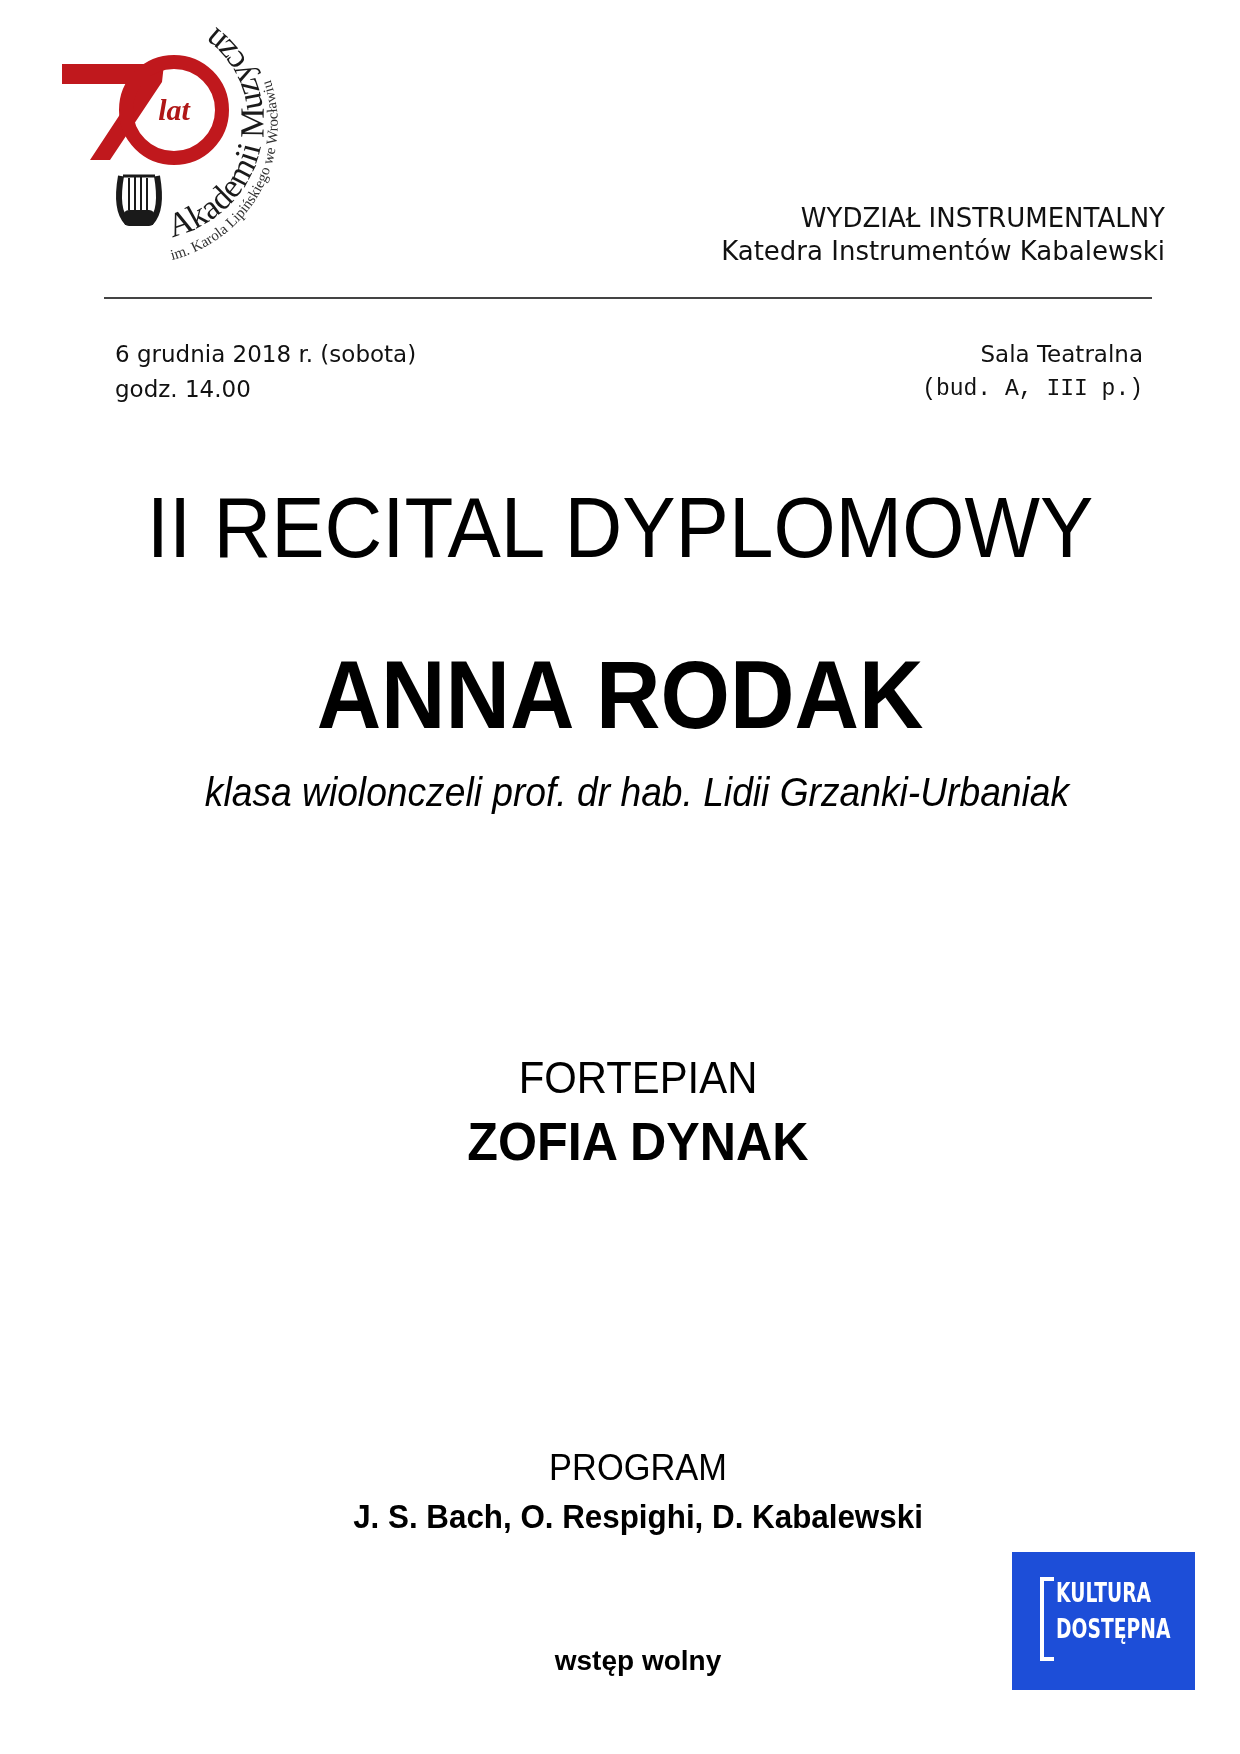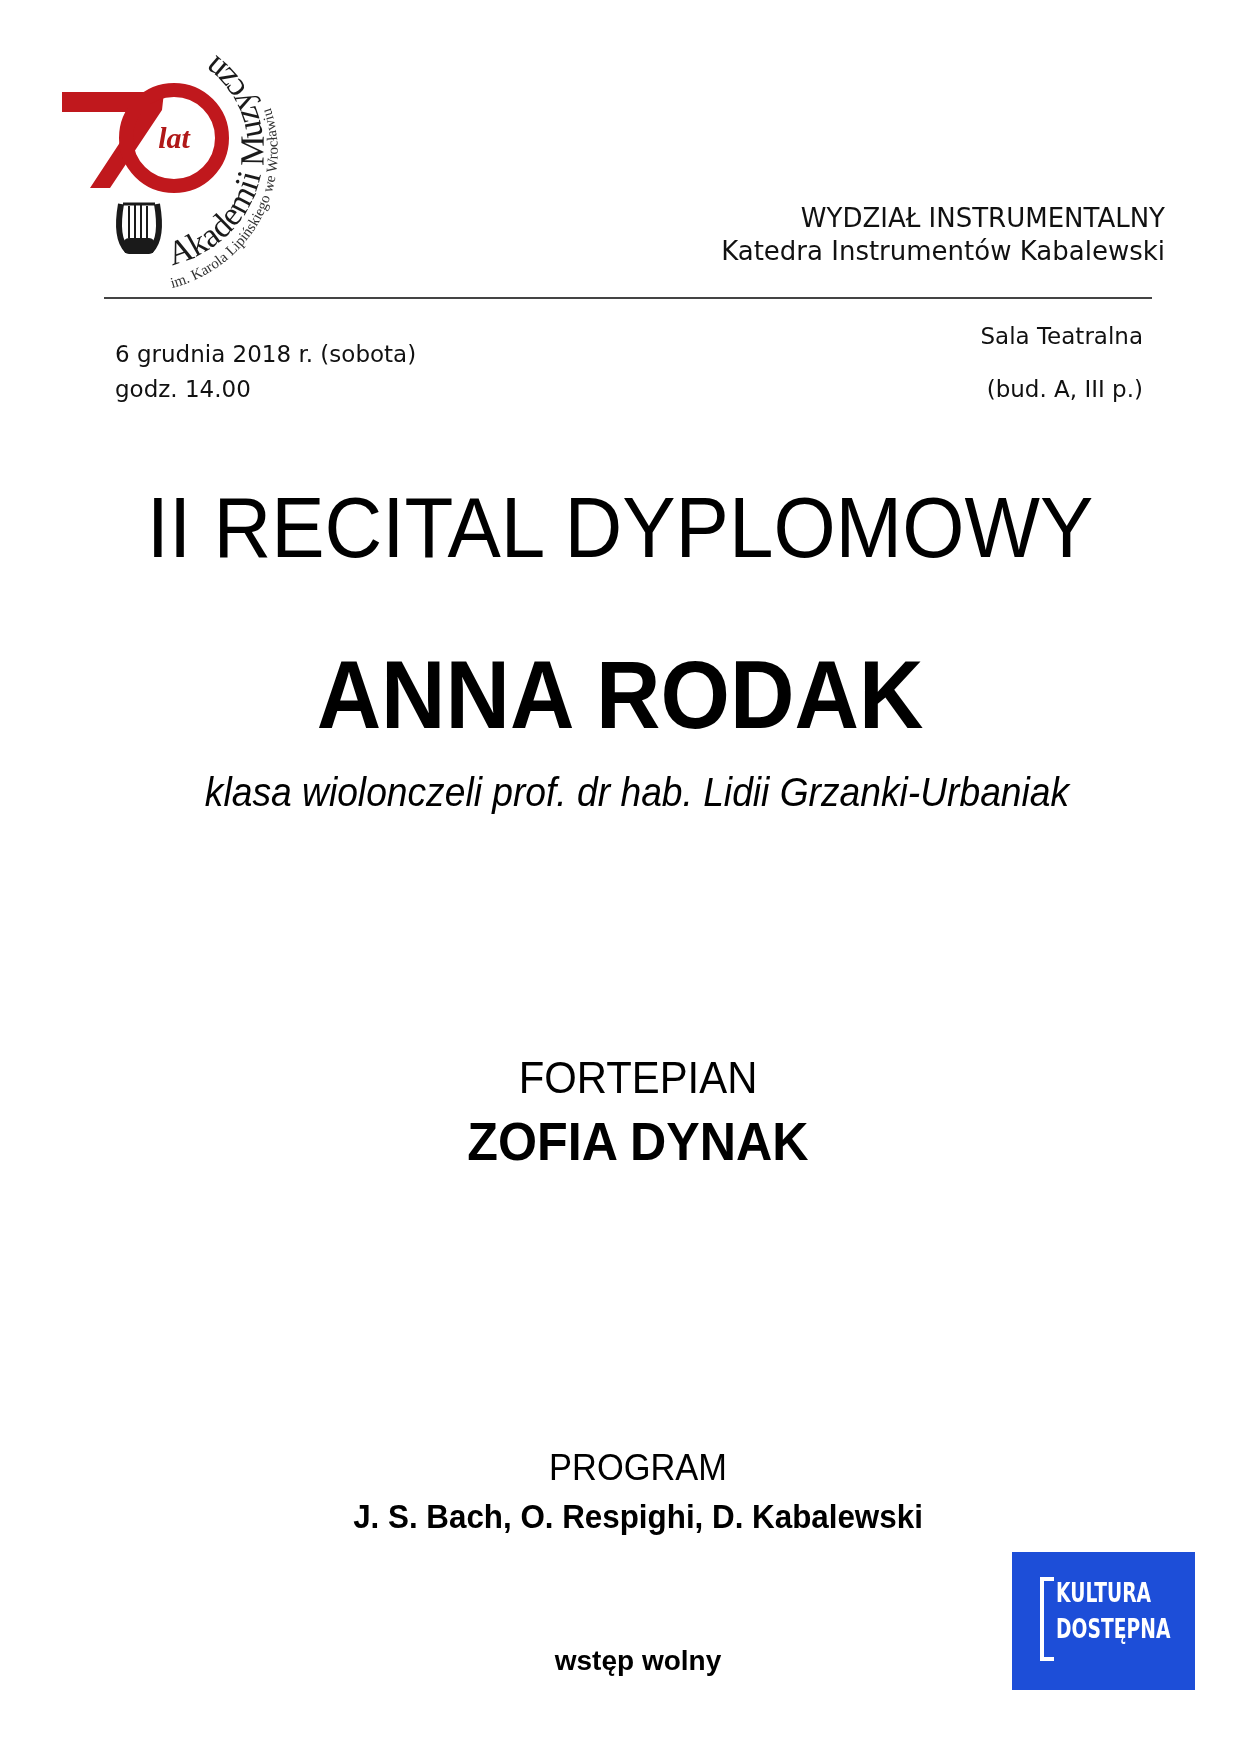--- a/index.html
+++ b/index.html
@@ -1,33 +1,33 @@
 <!DOCTYPE html>
 <html><head>
 <meta charset="utf-8">
 <style>
   html, body { margin: 0; padding: 0; background: #ffffff; }
   body { width: 1240px; height: 1754px; position: relative; overflow: hidden; color: #000; }
   .abs { position: absolute; }
 
   
-  #logo { left: 62px; top: 40px; width: 290px; height: 250px; }
+  #logo { left: 62px; top: 12px; width: 290px; height: 250px; }
 
   
   .hdr { right: 75px; text-align: right; font-family: "DejaVu Sans", sans-serif; font-size: 26px; color: #111; letter-spacing: 0px; }
   #hdr1 { top: 203px; }
   #hdr2 { top: 236px; }
 
   #rule { left: 104px; top: 297px; width: 1048px; height: 2px; background: #444; }
 
   .meta { font-family: "DejaVu Sans", sans-serif; font-size: 23px; color: #111; }
   #date { left: 115px; top: 341px; }
   #time { left: 115px; top: 376px; }
-  #venue { right: 97px; top: 323px; text-align: right; }
-  #building { right: 97px; top: 376px; text-align: center; }
+  #venue { right: 97px; top: 341px; text-align: right; }
+  #building { right: 97px; top: 376px; text-align: center; font-family: Liberation Mono, monospace; }
 
   #title { left: 0; width: 1240px; top: 478px; text-align: center; font-family: "Liberation Sans", sans-serif; font-size: 86px; transform: scaleX(0.93); transform-origin: center; }
   #performer { left: 0; width: 1240px; top: 640px; text-align: center; font-family: "Liberation Sans", sans-serif; font-weight: bold; font-size: 96px; transform: scaleX(0.93); }
   #klasa { left: 0; width: 1274px; top: 770px; text-align: center; font-family: "Liberation Sans", sans-serif; font-style: italic; font-size: 40px; transform: scaleX(0.93); }
 
   #instr { left: 0; width: 1276px; top: 1052px; text-align: center; font-family: "Liberation Sans", sans-serif; font-size: 45px; transform: scaleX(0.93); }
   #pianist { left: 0; width: 1276px; top: 1110px; text-align: center; font-family: "Liberation Sans", sans-serif; font-weight: bold; font-size: 54px; transform: scaleX(0.93); }
 
   #prog { left: 0; width: 1276px; top: 1447px; text-align: center; font-family: "Liberation Sans", sans-serif; font-size: 37px; transform: scaleX(0.93); }
   #composers { left: 0; width: 1276px; top: 1498px; text-align: center; font-family: "Liberation Sans", sans-serif; font-weight: bold; font-size: 33px; transform: scaleX(0.95); }

